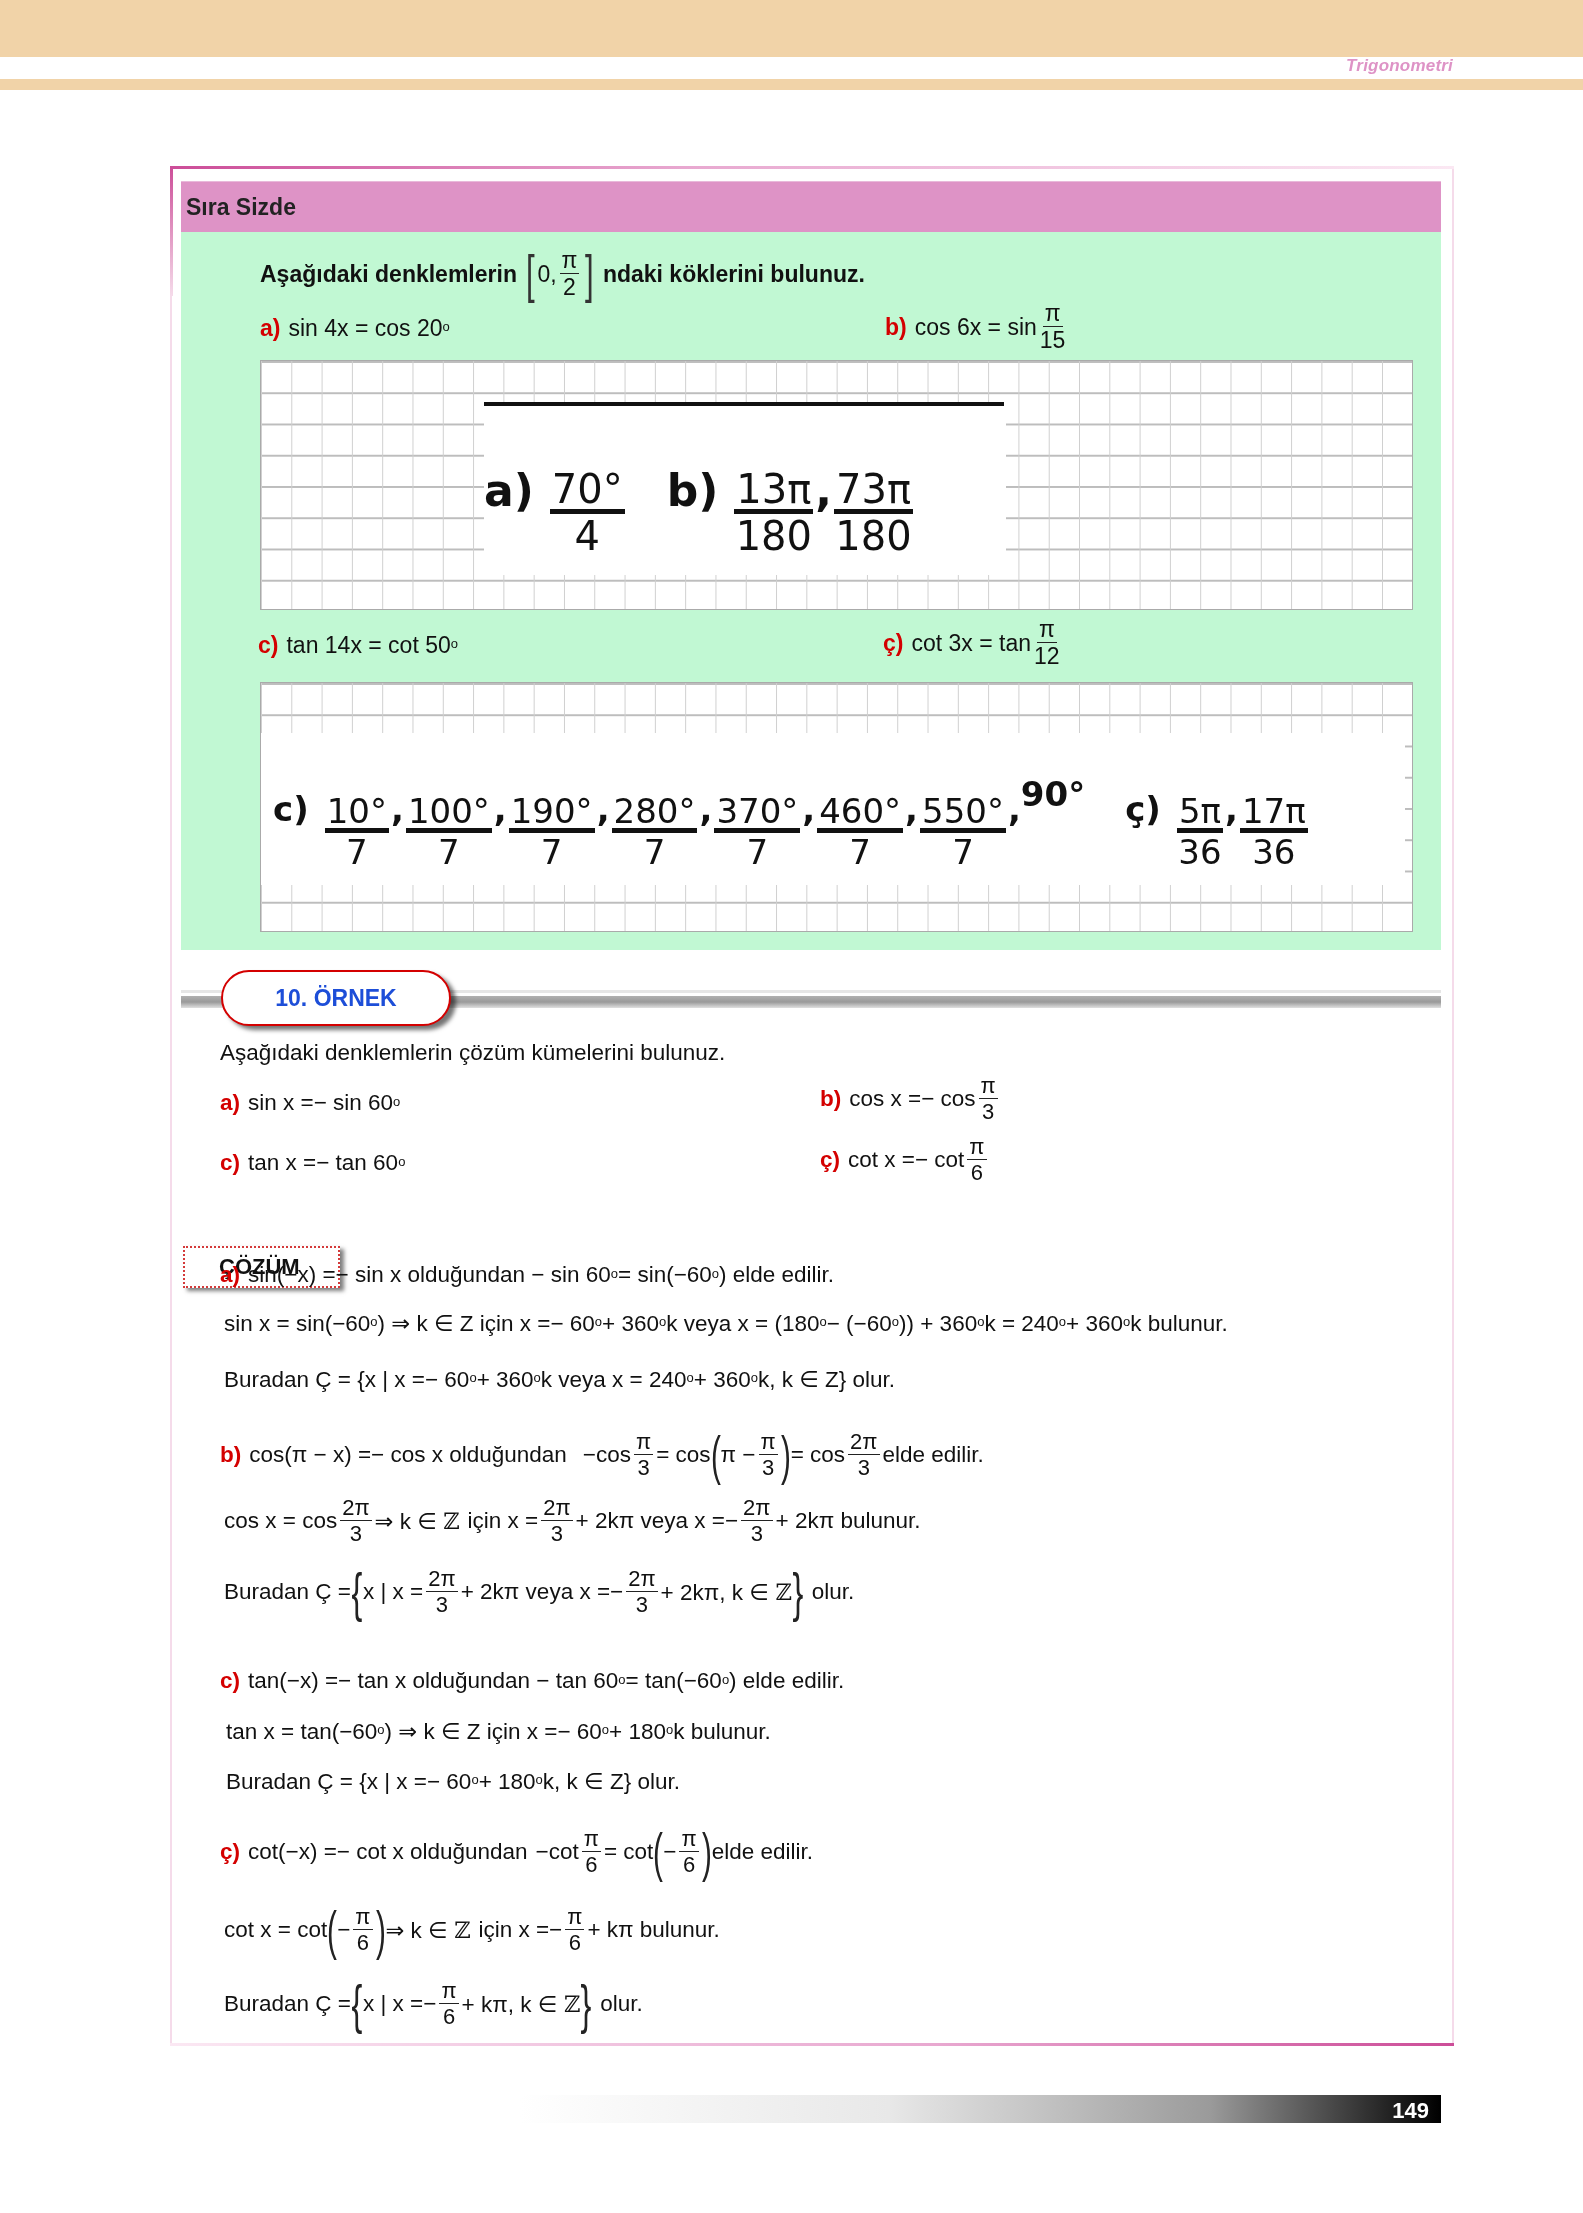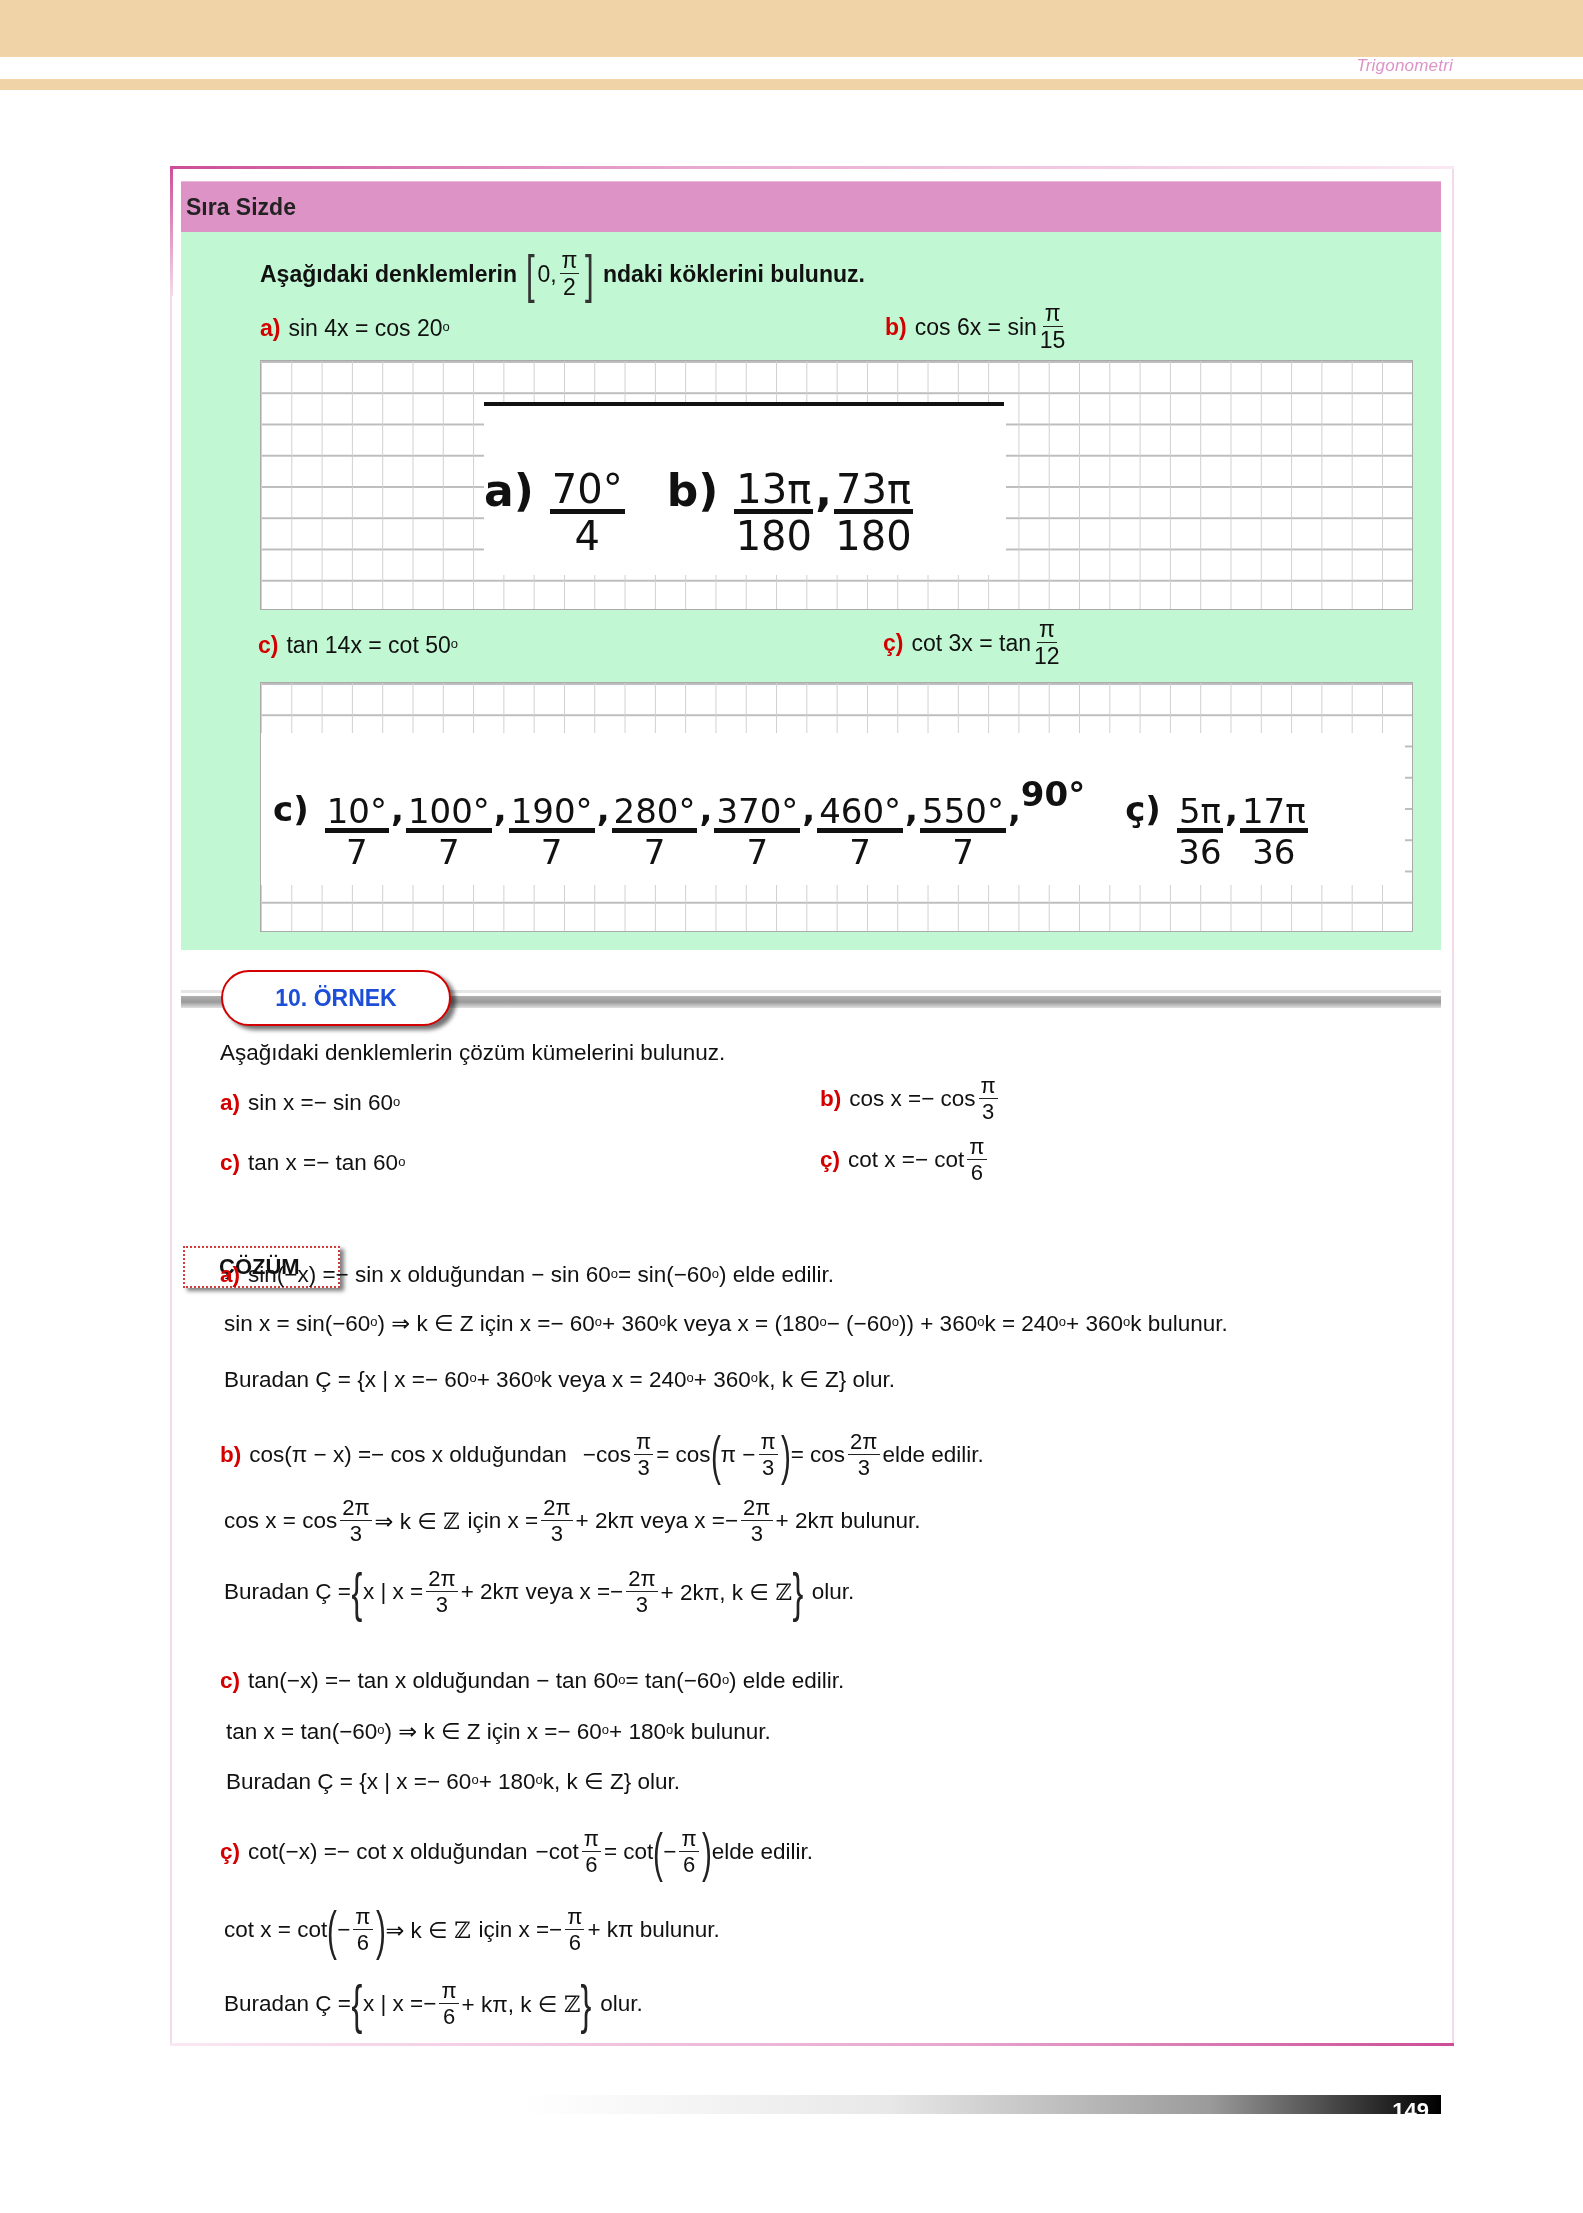--- a/index.html
+++ b/index.html
@@ -2,21 +2,21 @@
 <html><head>
 <meta charset="utf-8">
 <style>
   * { box-sizing: border-box; margin: 0; padding: 0; }
   html, body { width: 1583px; height: 2213px; background: #ffffff; overflow: hidden; }
   body { position: relative; font-family: "Liberation Sans", "DejaVu Sans", sans-serif; color: #111; }
 
   .top-band { position: absolute; left: 0; top: 0; width: 1583px; height: 57px; background: #f1d3a8; }
   .top-strip { position: absolute; left: 0; top: 57px; width: 1583px; height: 22px; background: #fff; }
   .top-line { position: absolute; left: 0; top: 79px; width: 1583px; height: 11px; background: #f1d3a8; }
-  .chapter-title { position: absolute; right: 130px; top: 56px; font-style: italic; font-weight: normal; font-size: 17px; color: #de93c6; letter-spacing: 0.2px; }
+  .chapter-title { position: absolute; right: 130px; top: 56px; font-style: italic; font-weight: bold; font-size: 17px; color: #de93c6; letter-spacing: 0.2px; }
 
   .frame { position: absolute; left: 170px; top: 166px; width: 1284px; height: 1880px;
            border: 2px solid #f5dbea; border-top: 3px solid transparent; border-bottom: 3px solid transparent; }
   .frame-top { position: absolute; left: 170px; top: 166px; width: 1284px; height: 3px;
                background: linear-gradient(to right, #cc4d98, #e8a8d0 40%, #fbe8f3); }
   .frame-left { position: absolute; left: 170px; top: 166px; width: 3px; height: 130px;
                background: linear-gradient(to bottom, #cc4d98, #f5dbea); }
   .frame-bottom { position: absolute; left: 170px; top: 2043px; width: 1284px; height: 3px;
                background: linear-gradient(to right, #fbe8f3, #e8a8d0 60%, #cc4d98); }
 
@@ -57,21 +57,21 @@
                background: #fff; box-shadow: 4px 3px 4px rgba(0,0,0,0.5); display: flex; align-items: center; padding-left: 34px; margin-top: 48px; }
   .cozum-label { font-weight: bold; font-size: 22px; color: #111; }
 
   .line { position: absolute; font-size: 22.5px; color: #111; display: flex; align-items: center; white-space: nowrap; }
   .line .frac { font-size: 22px; }
   .paren { font-size: 54px; font-weight: 200; line-height: 1; transform: scaleX(0.55); display: inline-block; color: #222; margin: 0 -4px; }
   .brace { font-size: 54px; font-weight: 200; line-height: 1; transform: scaleX(0.6); display: inline-block; color: #222; margin: 0 -3px; }
   .sp { display: inline-block; width: 8px; }
   .dbl { font-family: "DejaVu Serif", serif; }
 
-  .pagebar { position: absolute; left: 520px; top: 2095px; width: 921px; height: 19px;
+  .pagebar { position: absolute; left: 520px; top: 2095px; width: 921px; height: 28px;
              background: linear-gradient(to right, #ffffff, #e8e8e8 40%, #9a9a9a 75%, #000 100%); }
   .pagenum { position: absolute; right: 12px; top: 3px; font-weight: bold; font-size: 22px; color: #fff; }
 </style>
 </head>
 <body>
 
 <div class="top-band"></div>
 <div class="top-strip"></div>
 <div class="top-line"></div>
 <div class="chapter-title">Trigonometri</div>

